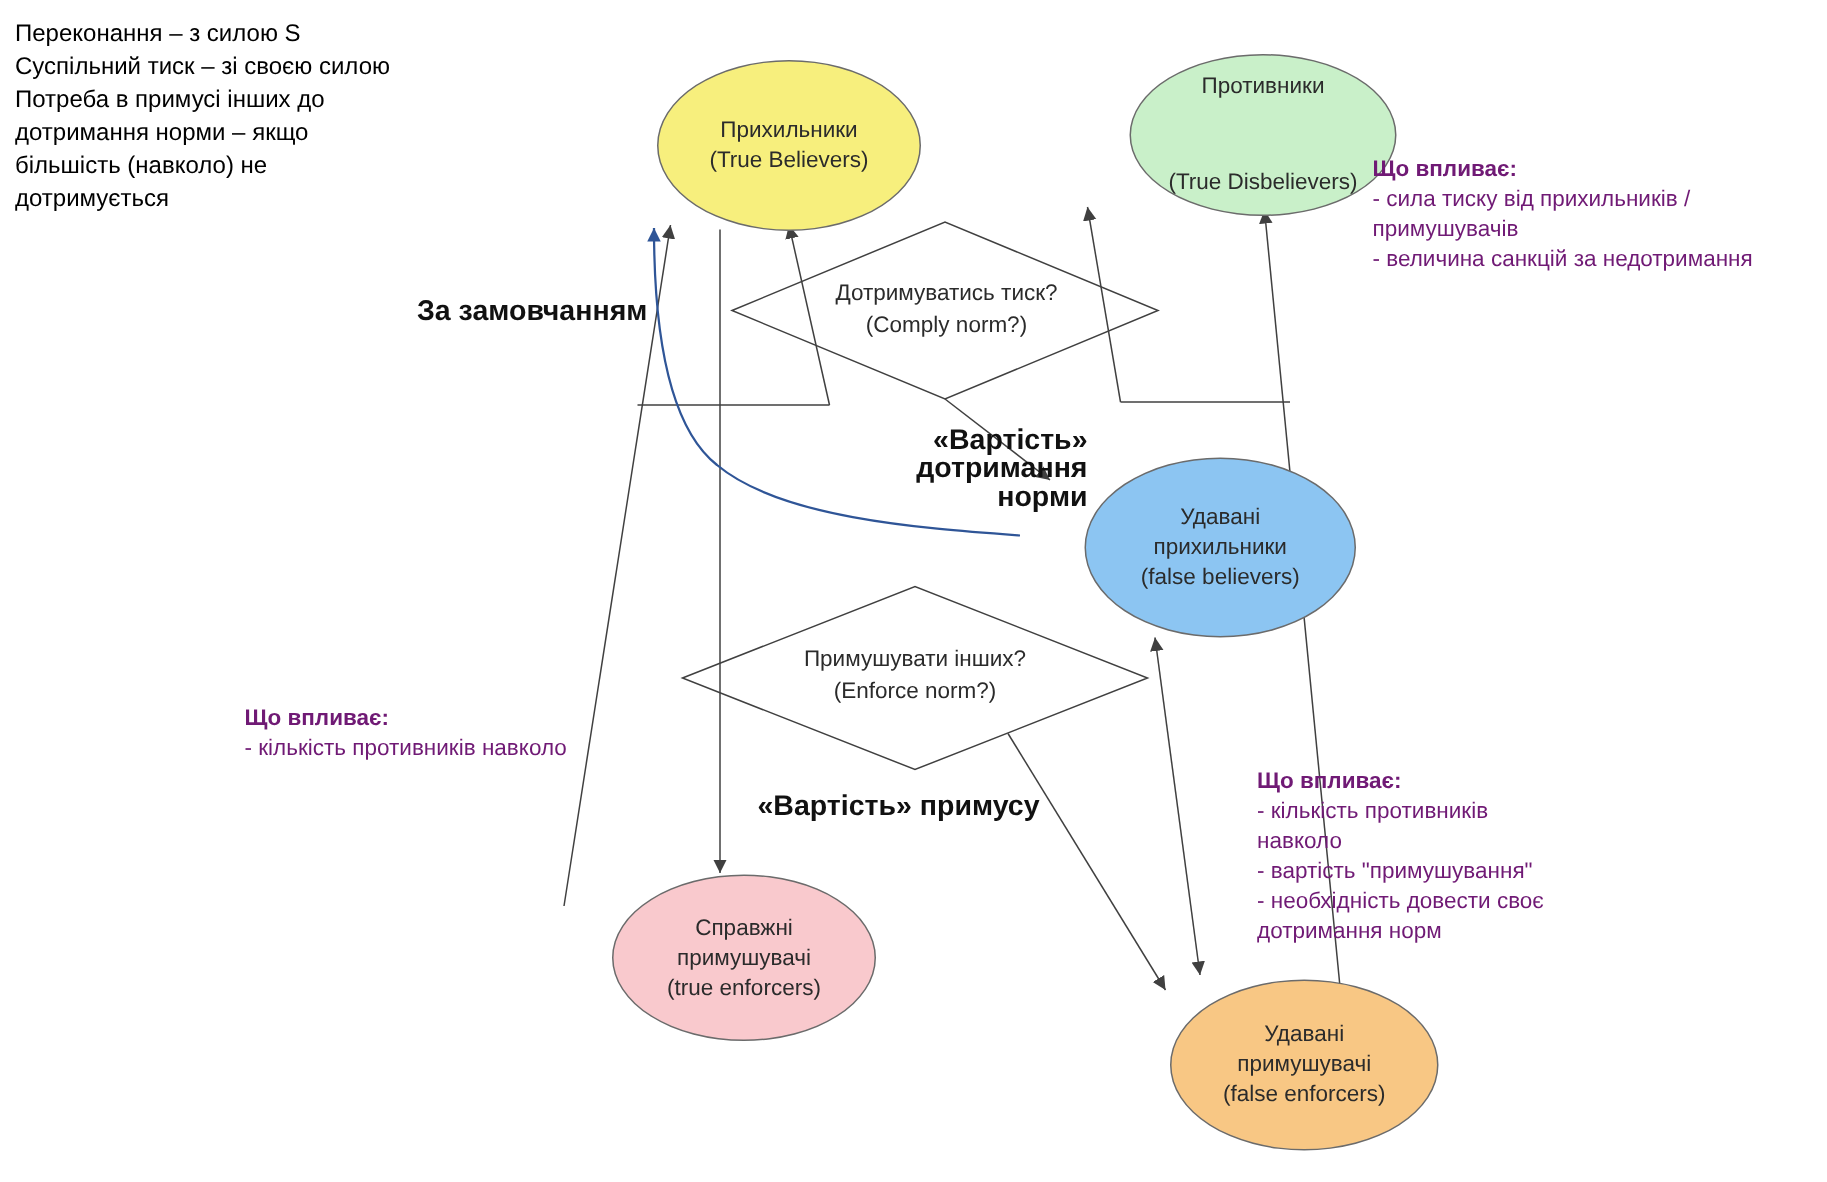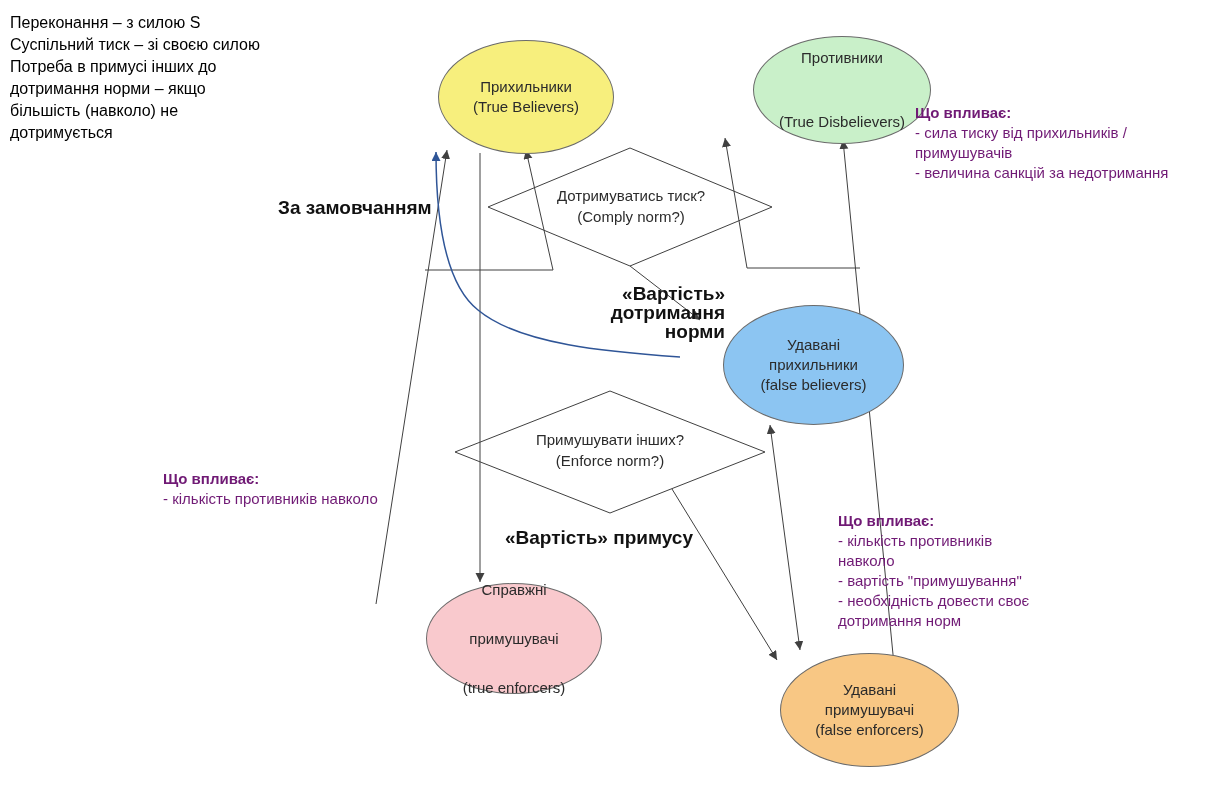--- a/index.html
+++ b/index.html
@@ -73,21 +73,21 @@
     <div>Противники</div>
     <div>(True Disbelievers)</div>
   </div>
 
   <div class="node" style="left: 678px; top: 305px; width: 179px; height: 118px; background: rgb(140, 197, 242);">
     <div>Удавані</div>
     <div>прихильники</div>
     <div>(false believers)</div>
   </div>
 
-  <div class="node" style="left: 381px; top: 583px; width: 174px; height: 109px; background: rgb(249, 201, 205); gap: 29px;">
+  <div class="node" style="left: 363px; top: 583px; width: 174px; height: 109px; background: rgb(249, 201, 205);">
     <div>Справжні</div>
     <div>примушувачі</div>
     <div>(true enforcers)</div>
   </div>
 
   <div class="node" style="left: 735px; top: 653px; width: 177px; height: 112px; background: rgb(248, 199, 132);">
     <div>Удавані</div>
     <div>примушувачі</div>
     <div>(false enforcers)</div>
   </div>

